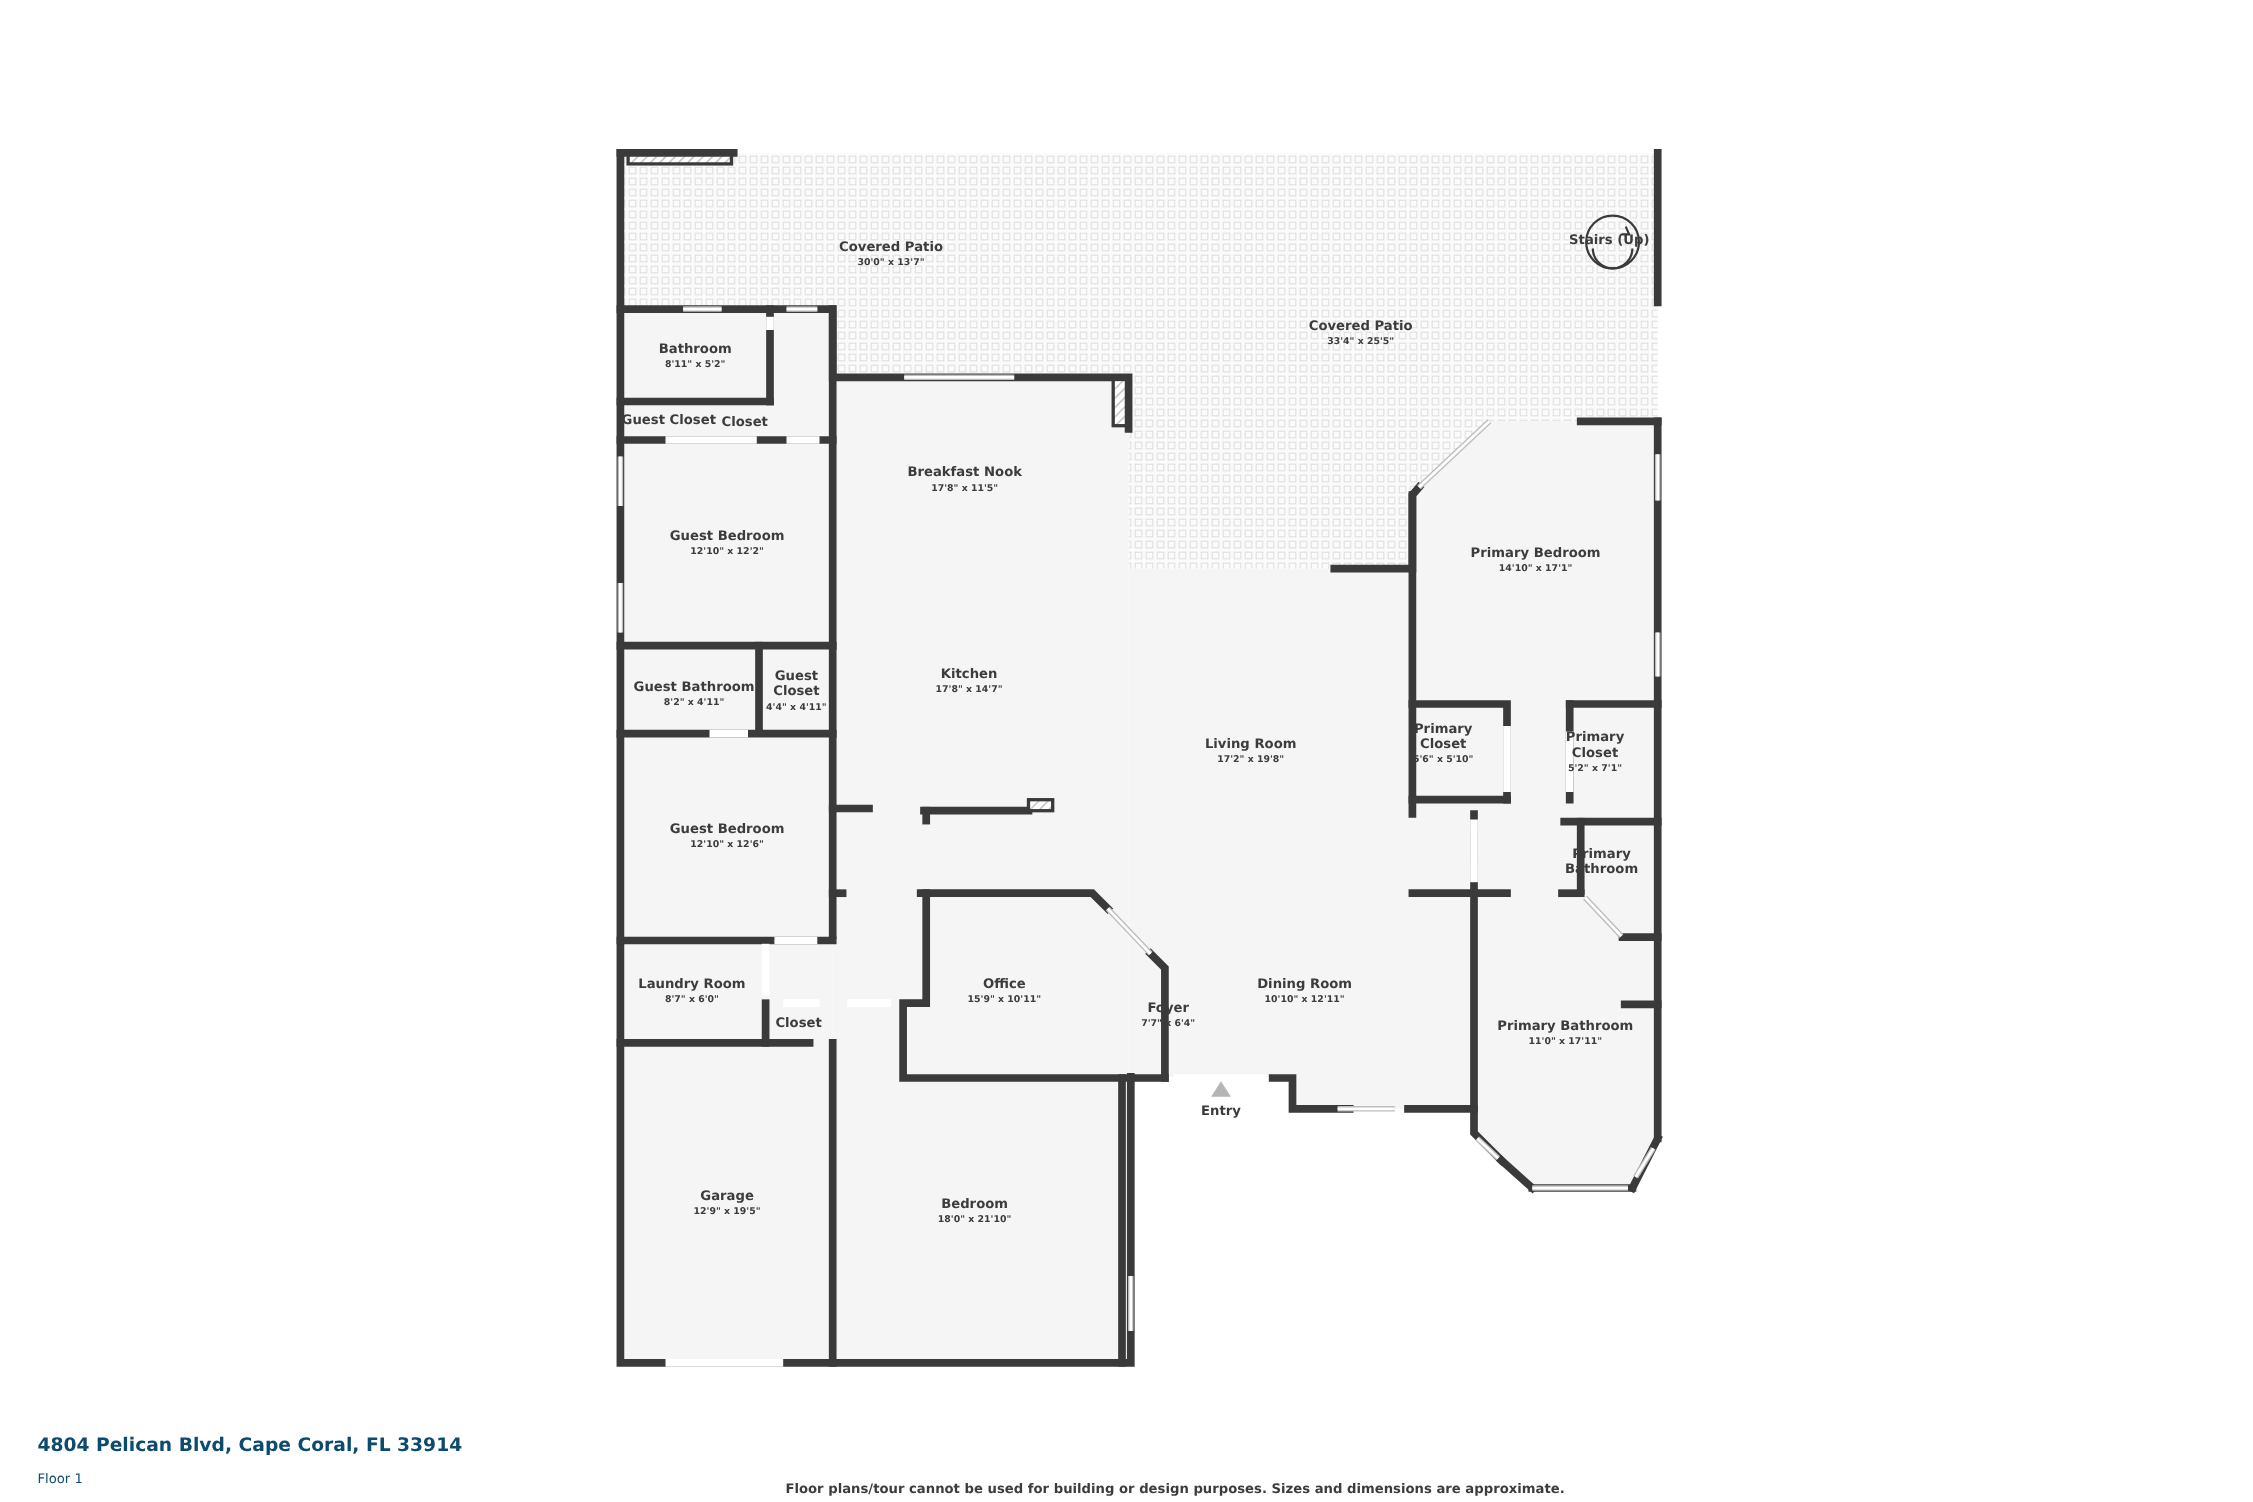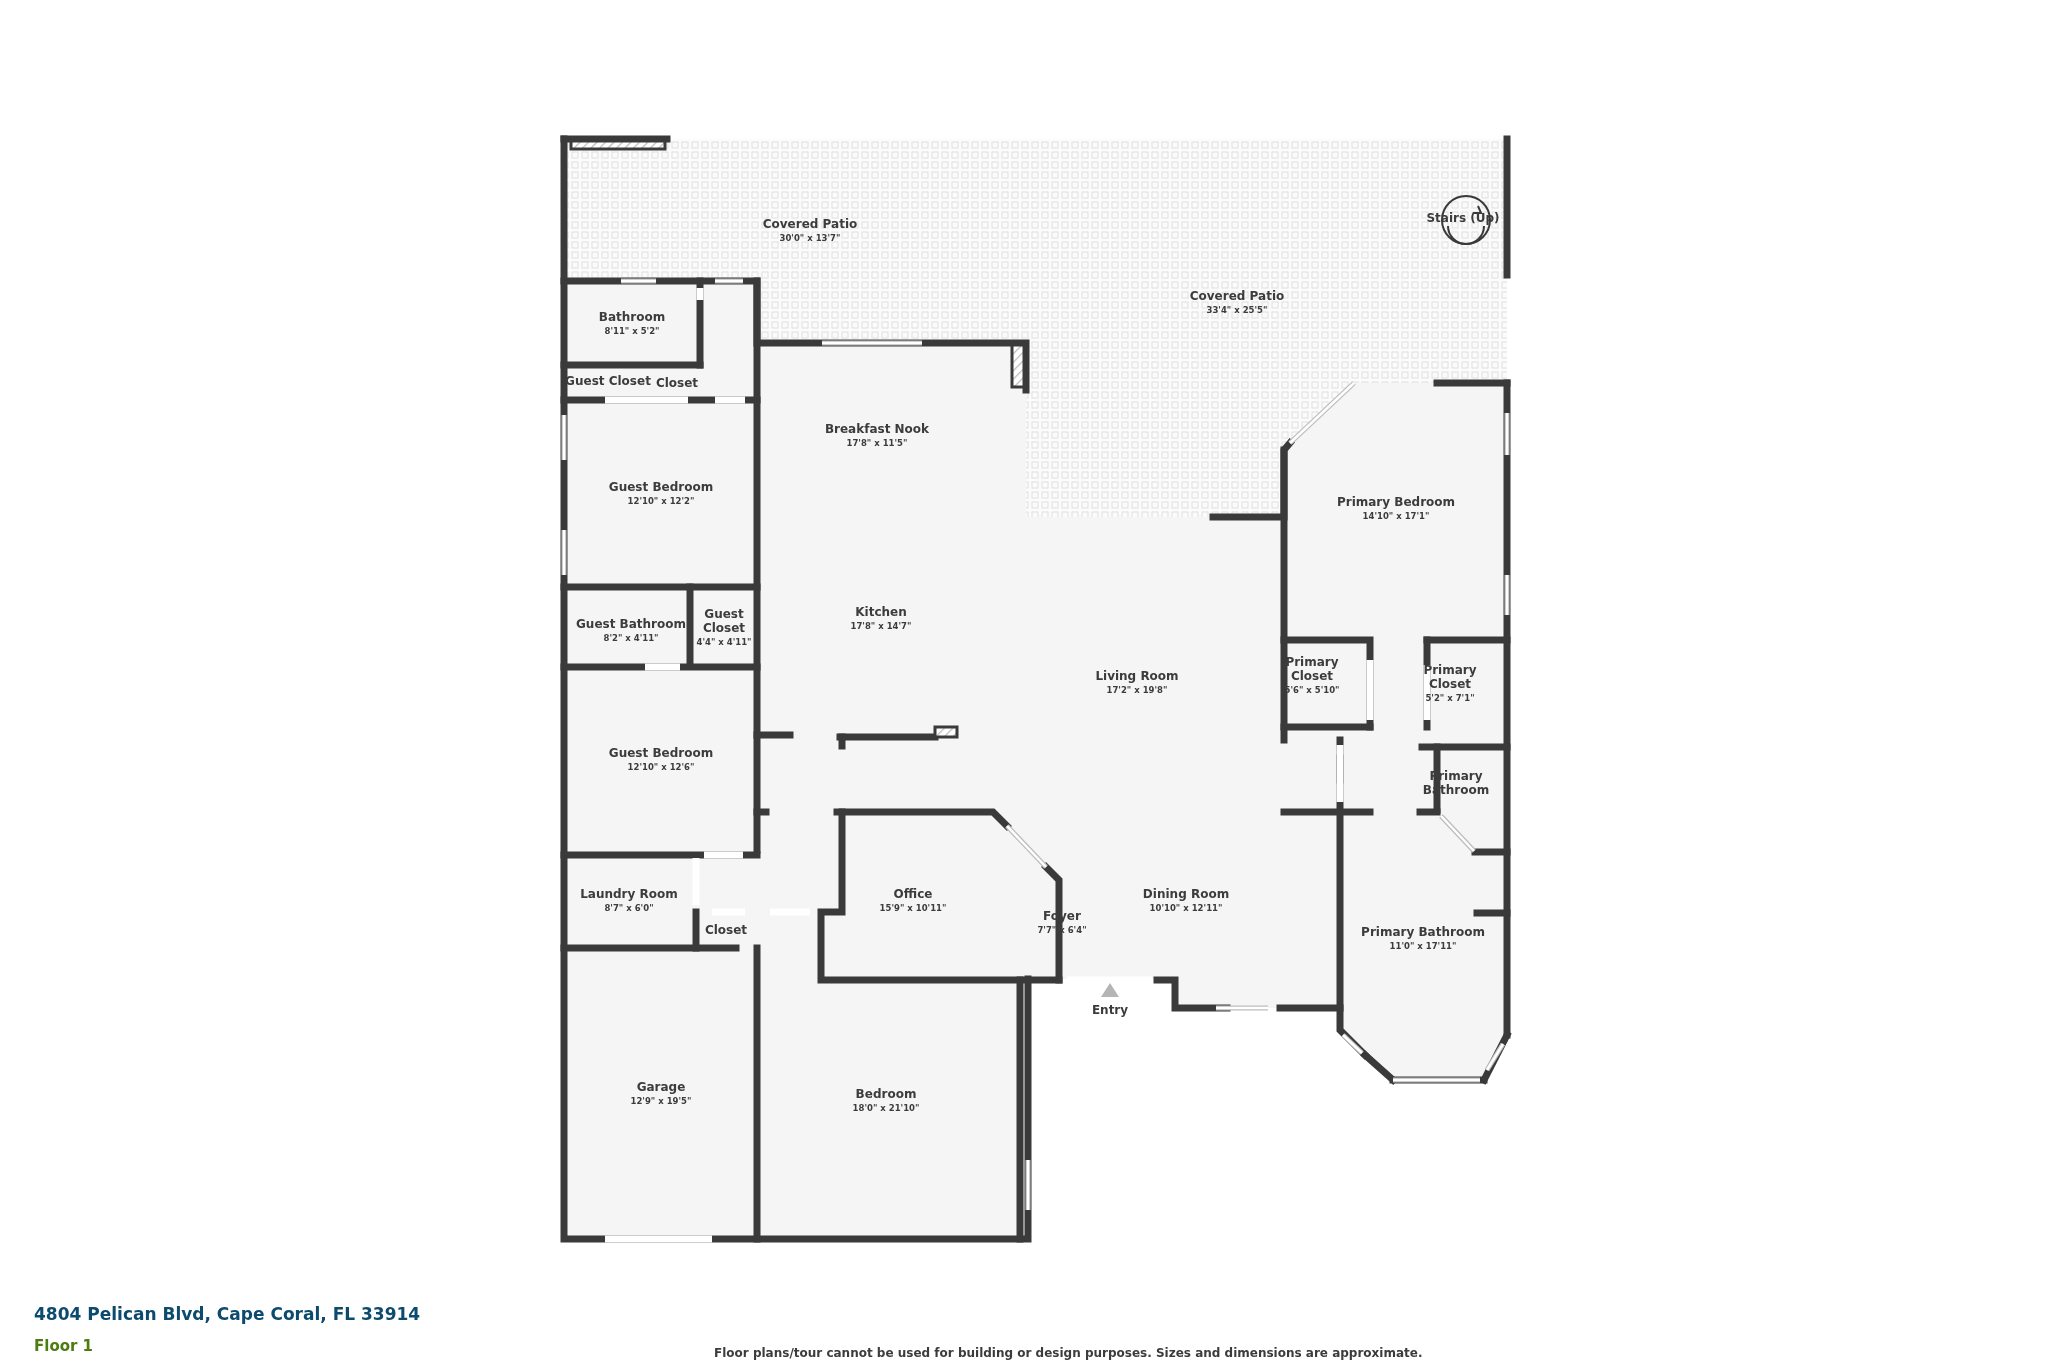--- a/index.html
+++ b/index.html
@@ -6,21 +6,21 @@
   body { width: 2048px; height: 1365px; position: relative; overflow: hidden;
          font-family: "DejaVu Sans", "Liberation Sans", sans-serif; color: #3a3a3a; }
   #plan { position: absolute; left: 0; top: 0; }
   .room-label { font-weight: bold; font-size: 12px; fill: #3c3c3c; text-anchor: middle; }
   .room-dim { font-weight: bold; font-size: 8.5px; fill: #3c3c3c; text-anchor: middle; }
   .wall { stroke: #3a3a3a; stroke-width: 7; fill: none; stroke-linecap: square; }
   .window { stroke: #bdbdbd; stroke-width: 5; fill: none; }
   .window-core { stroke: #ffffff; stroke-width: 2.5; fill: none; }
   .door { stroke: #ffffff; stroke-width: 7; fill: none; }
   .footer-address { position: absolute; left: 34px; top: 1304px; font-size: 17px; font-weight: bold; color: #0c4a6e; }
-  .footer-floor { position: absolute; left: 34px; top: 1337px; font-size: 15px; font-weight: bold; color: #4d7c0f; }
+  .footer-floor { position: absolute; left: 34px; top: 1337px; font-size: 12px; font-weight: normal; color: #0c4a6e; }
   .footer-disclaimer { position: absolute; left: 714px; top: 1346px; font-size: 12px; font-weight: bold; color: #3c3c3c; }
 </style>
 </head>
 <body>
 
 <svg id="plan" width="2048" height="1365" viewBox="0 0 2048 1365" xmlns="http://www.w3.org/2000/svg">
   <defs>
     <pattern id="tile" width="10" height="10" patternUnits="userSpaceOnUse">
       <rect width="10" height="10" fill="#fbfbfb"></rect>
       <rect x="2" y="2" width="6" height="6" fill="none" stroke="#e0e0e0" stroke-width="1"></rect>

